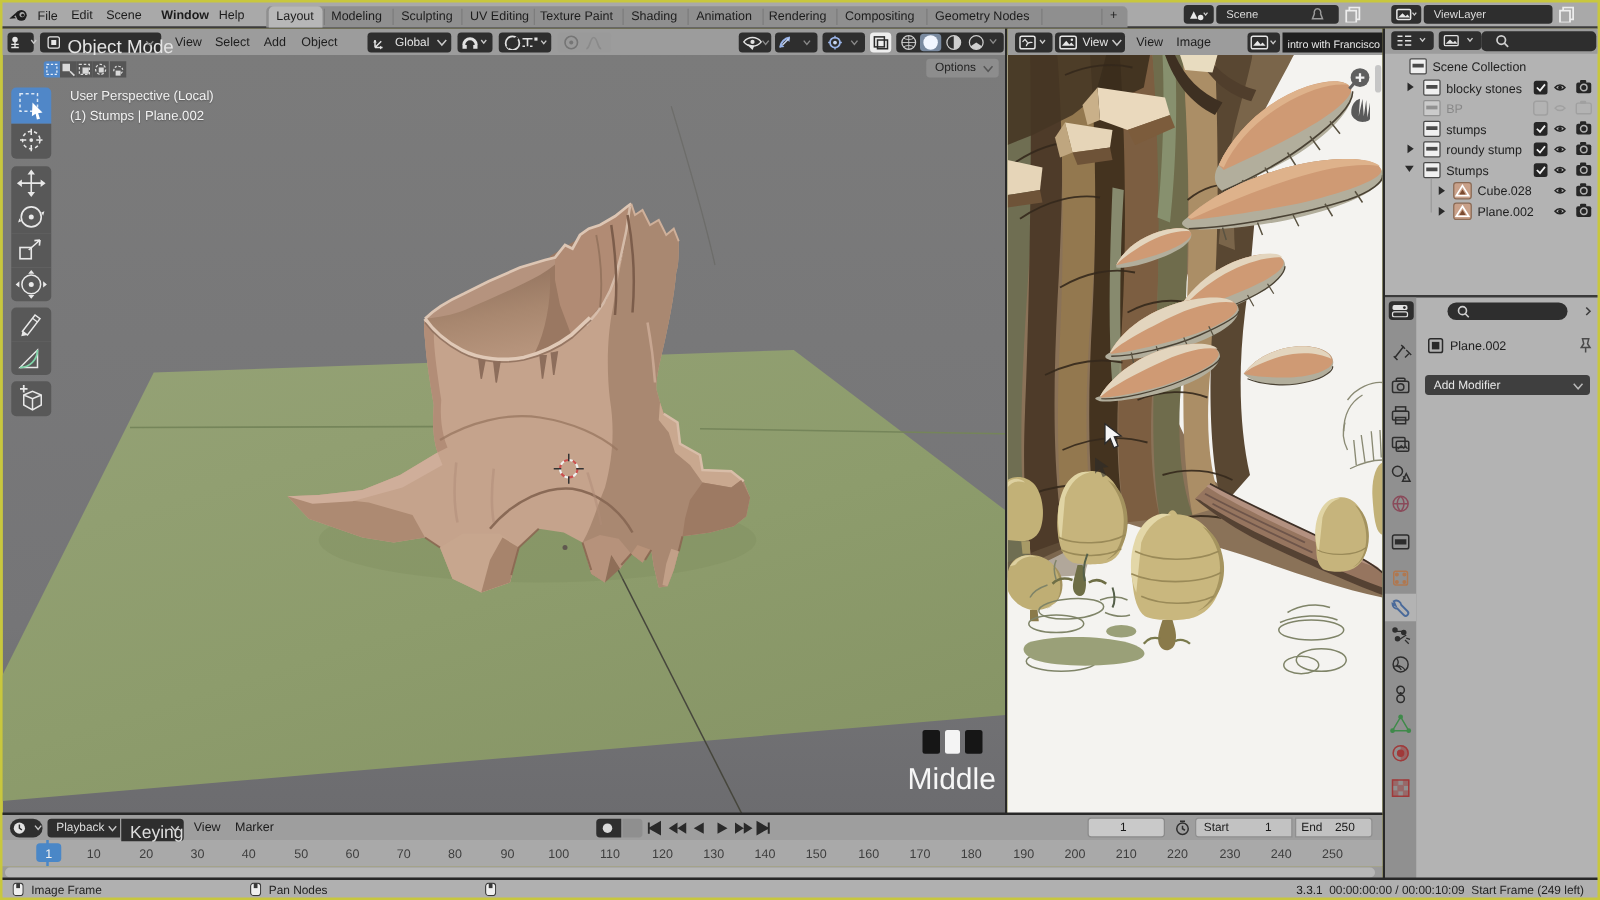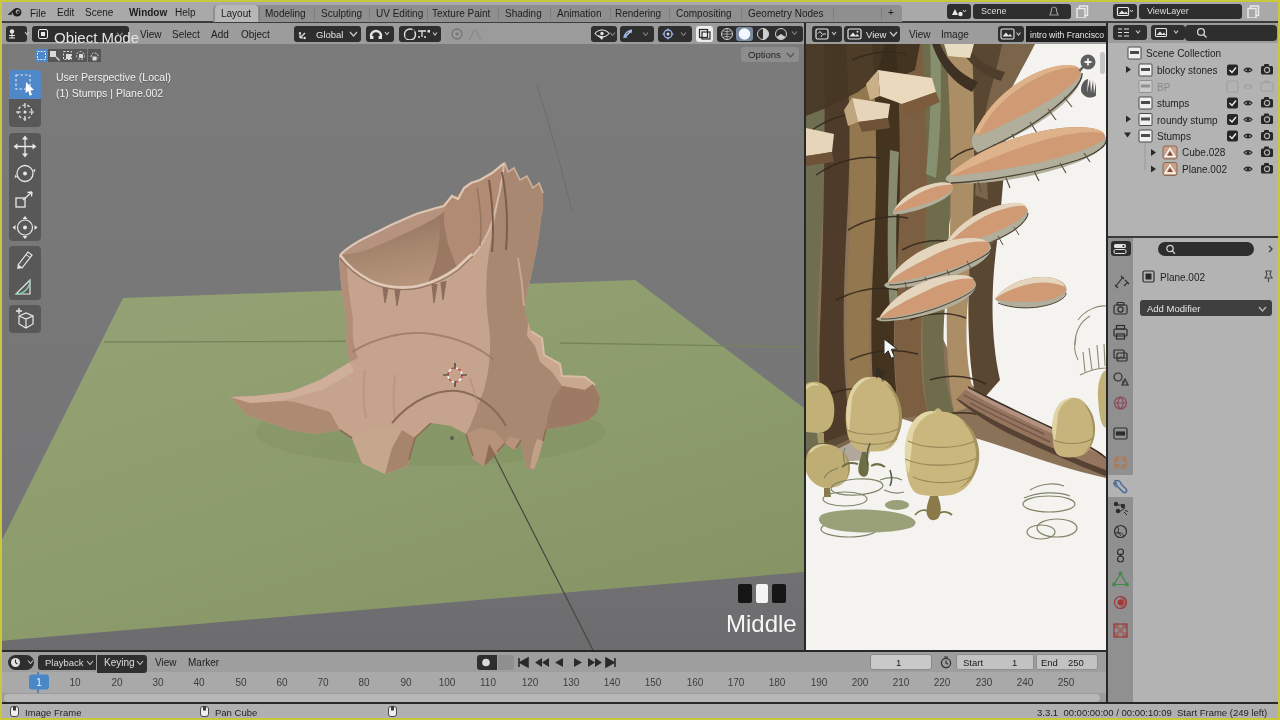--- a/index.html
+++ b/index.html
@@ -934,21 +934,21 @@
 <div class="abs dk" style="left:8px;top:655px;width:26px;height:15px;border-radius:7.5px;"></div>
 <svg class="abs" style="left:10px;top:657px" width="24" height="11">
       <circle cx="5.5" cy="5.5" r="4.5" fill="#e2e2e2"></circle>
       <path d="M5.5 2.5 V5.5 L7.5 7" stroke="#2e2e2e" stroke-width="1.1" fill="none"></path>
       <path d="M18 3.5 l2.5 3 l2.5-3" stroke="#c9c9c9" stroke-width="1.1" fill="none"></path>
     </svg>
 <div class="abs dk" style="left:38px;top:655px;width:58px;height:15px;font-size:9.5px;padding:2px 0 0 7px;border-radius:3px 0 0 3px;">Playback</div>
 <svg class="abs" style="left:86px;top:660px" width="10" height="7">
       <path d="M1 1 l3 3.5 l3-3.5" stroke="#c9c9c9" stroke-width="1.1" fill="none"></path>
     </svg>
-<div class="abs dk" style="left:97px;top:655px;width:50px;height:15px;font-size:10px;padding:2px 0 16px 7px;border-radius:0 3px 3px 0;">Keying</div>
+<div class="abs dk" style="left:97px;top:655px;width:50px;height:15px;font-size:14px;padding:2px 0 16px 7px;border-radius:0 3px 3px 0;">Keying</div>
 <svg class="abs" style="left:136px;top:660px" width="10" height="7">
       <path d="M1 1 l3 3.5 l3-3.5" stroke="#c9c9c9" stroke-width="1.1" fill="none"></path>
     </svg>
 <div class="abs menu" style="left:155px;top:657px;">View</div>
 <div class="abs menu" style="left:188px;top:657px;">Marker</div>
 
 <div class="abs dk" style="left:477px;top:655px;width:20px;height:15px;border-radius:3px 0 0 3px;"></div>
 <svg class="abs" style="left:481px;top:658px" width="12" height="10">
       <circle cx="5" cy="4.5" r="3.8" fill="#d9d9d9"></circle>
     </svg>
@@ -1017,19 +1017,19 @@
 <div id="status">
 <svg class="abs" style="left:10px;top:706px" width="9" height="11">
       <rect x="0.5" y="0.5" width="8" height="10" rx="2.5" fill="#efefef" stroke="#3a3a3a" stroke-width="0.9"></rect>
       <rect x="3" y="0.5" width="3" height="4" fill="#3a3a3a"></rect>
     </svg>
 <div class="abs" style="left:25px;top:707px;font-size:9.5px;color:#222;">Image Frame</div>
 <svg class="abs" style="left:200px;top:706px" width="9" height="11">
       <rect x="0.5" y="0.5" width="8" height="10" rx="2.5" fill="#efefef" stroke="#3a3a3a" stroke-width="0.9"></rect>
       <rect x="3" y="0.5" width="3" height="4" fill="#3a3a3a"></rect>
     </svg>
-<div class="abs" style="left:215px;top:707px;font-size:9.5px;color:#222;">Pan Cube</div>
+<div class="abs" style="left:215px;top:707px;font-size:9.5px;color:#222;">Pan Nodes</div>
 <svg class="abs" style="left:388px;top:706px" width="9" height="11">
       <rect x="0.5" y="0.5" width="8" height="10" rx="2.5" fill="#efefef" stroke="#3a3a3a" stroke-width="0.9"></rect>
       <rect x="3" y="0.5" width="3" height="4" fill="#3a3a3a"></rect>
     </svg>
 <div class="abs" style="left:1037px;top:707px;font-size:9.5px;color:#222;">3.3.1&nbsp;&nbsp;00:00:00:00 / 00:00:10:09&nbsp;&nbsp;Start Frame (249 left)</div>
 </div>
 
 </body></html>

